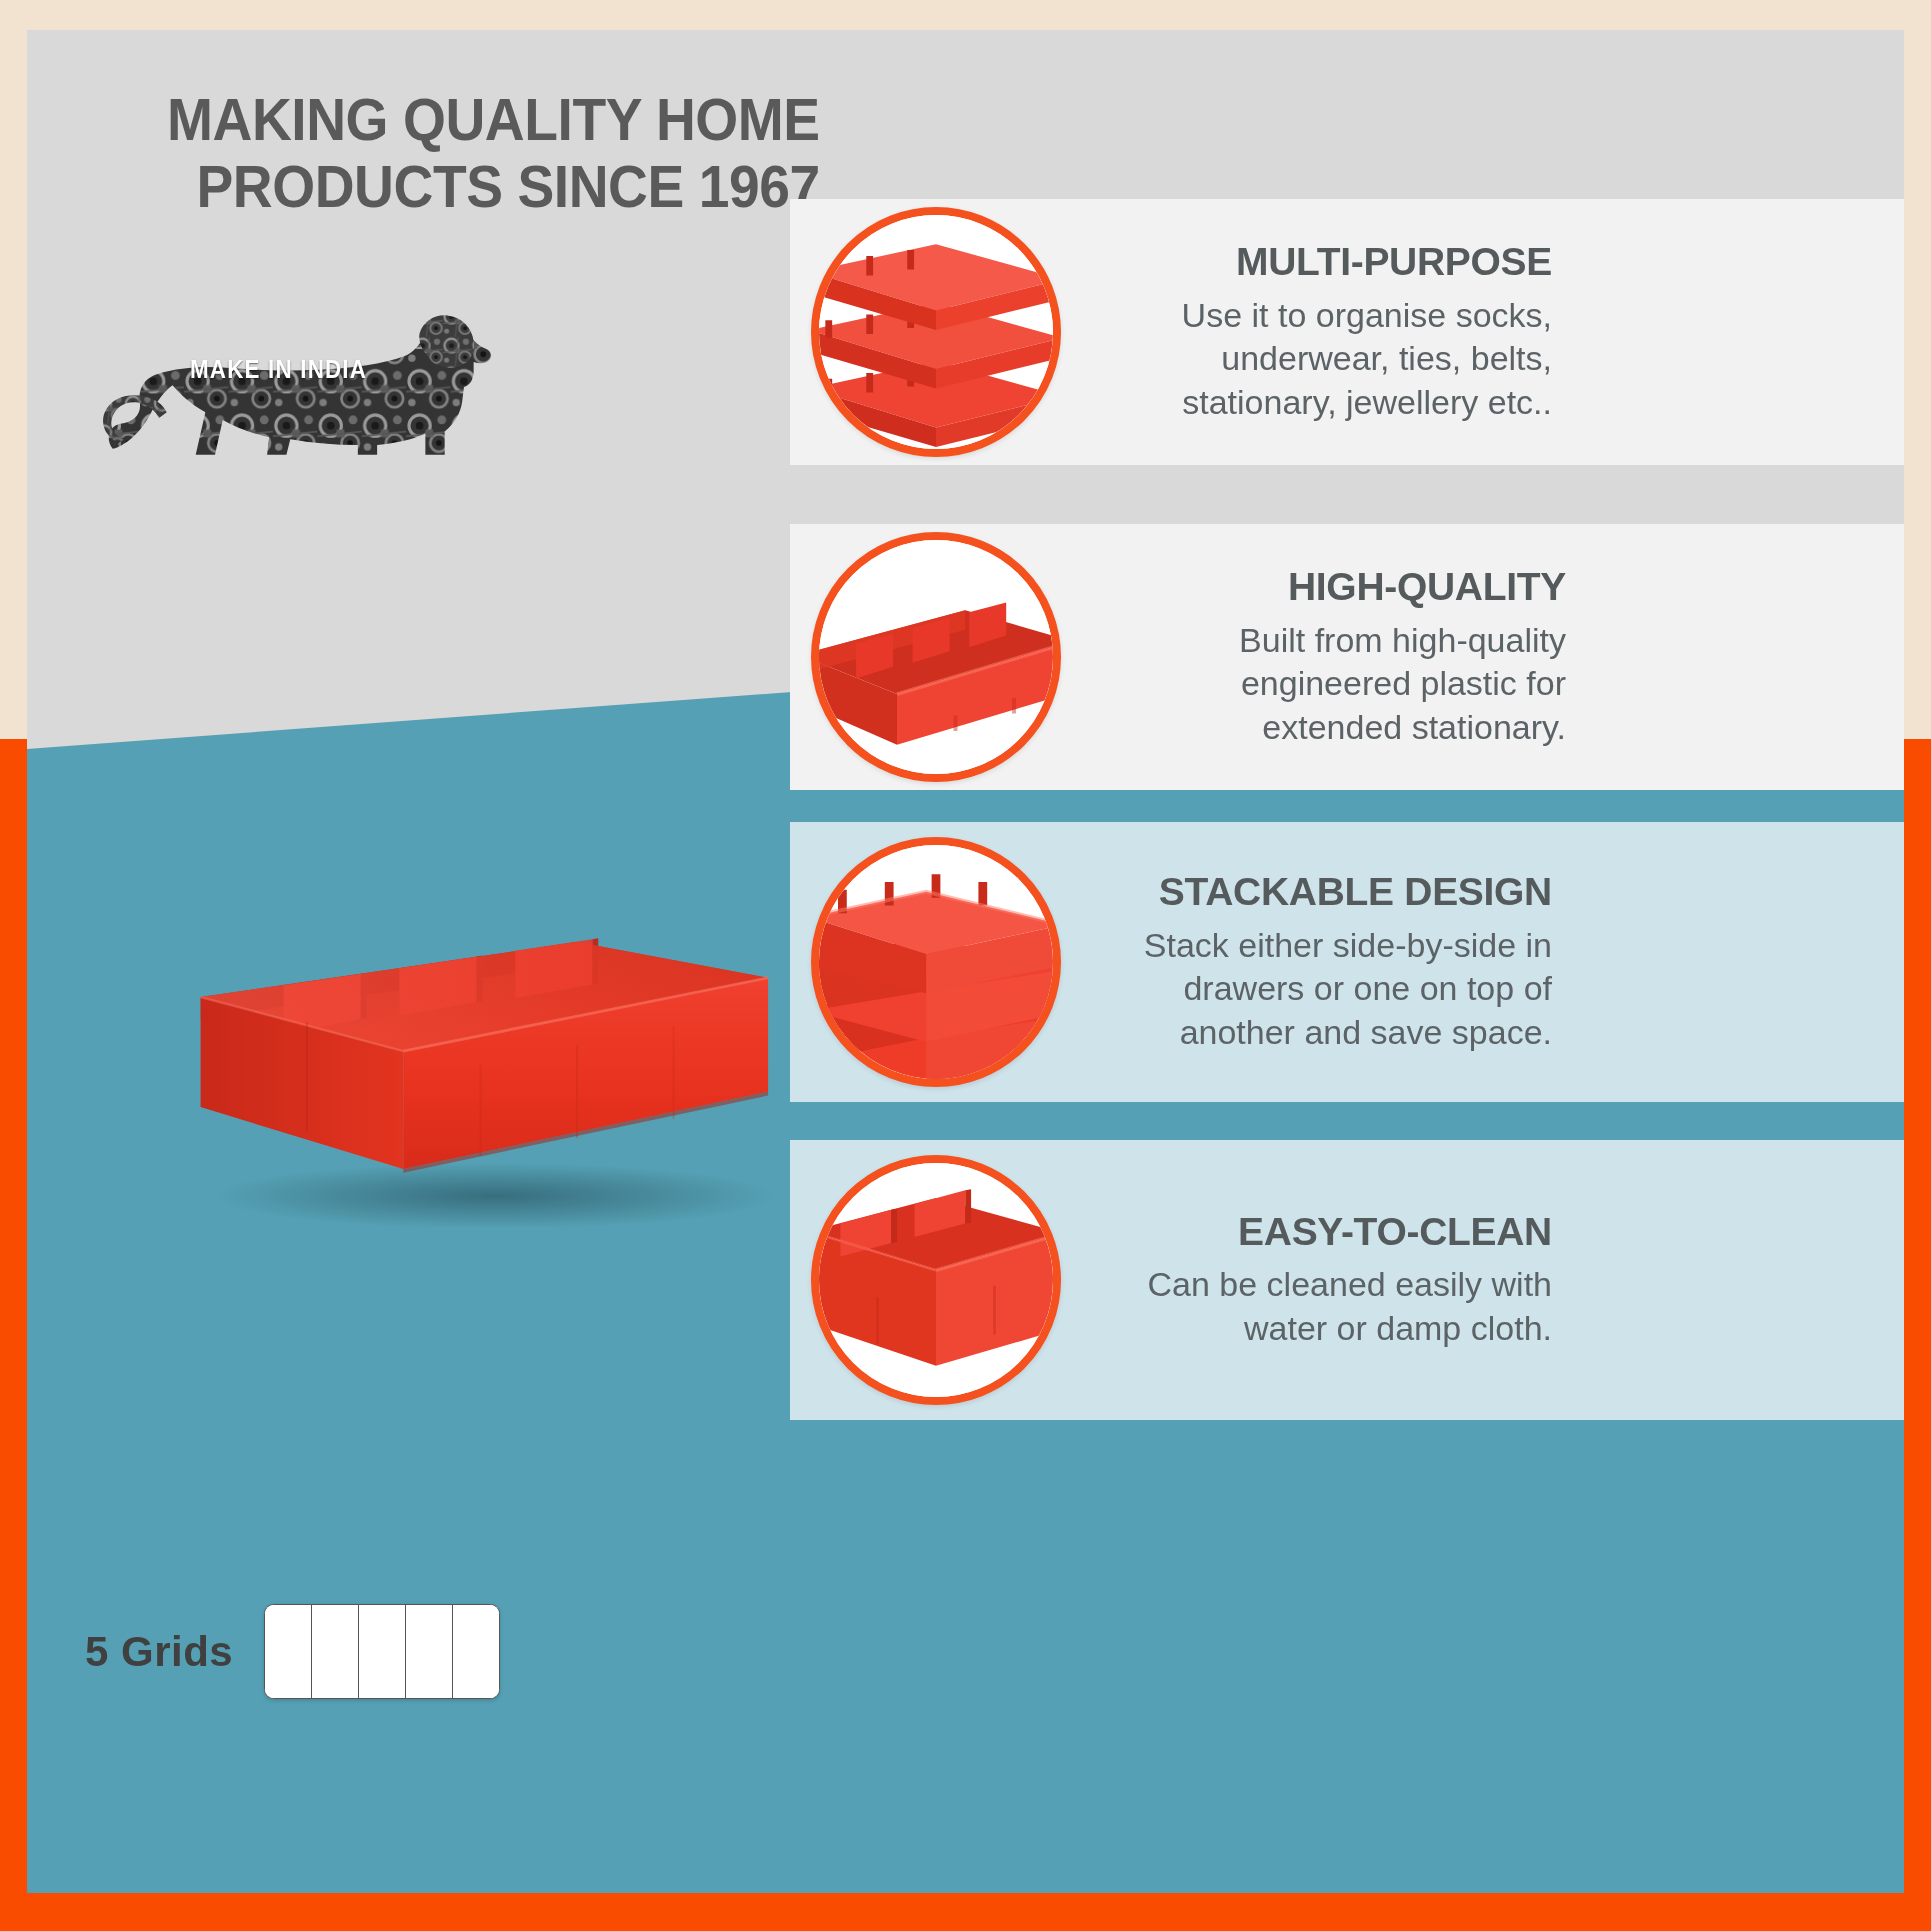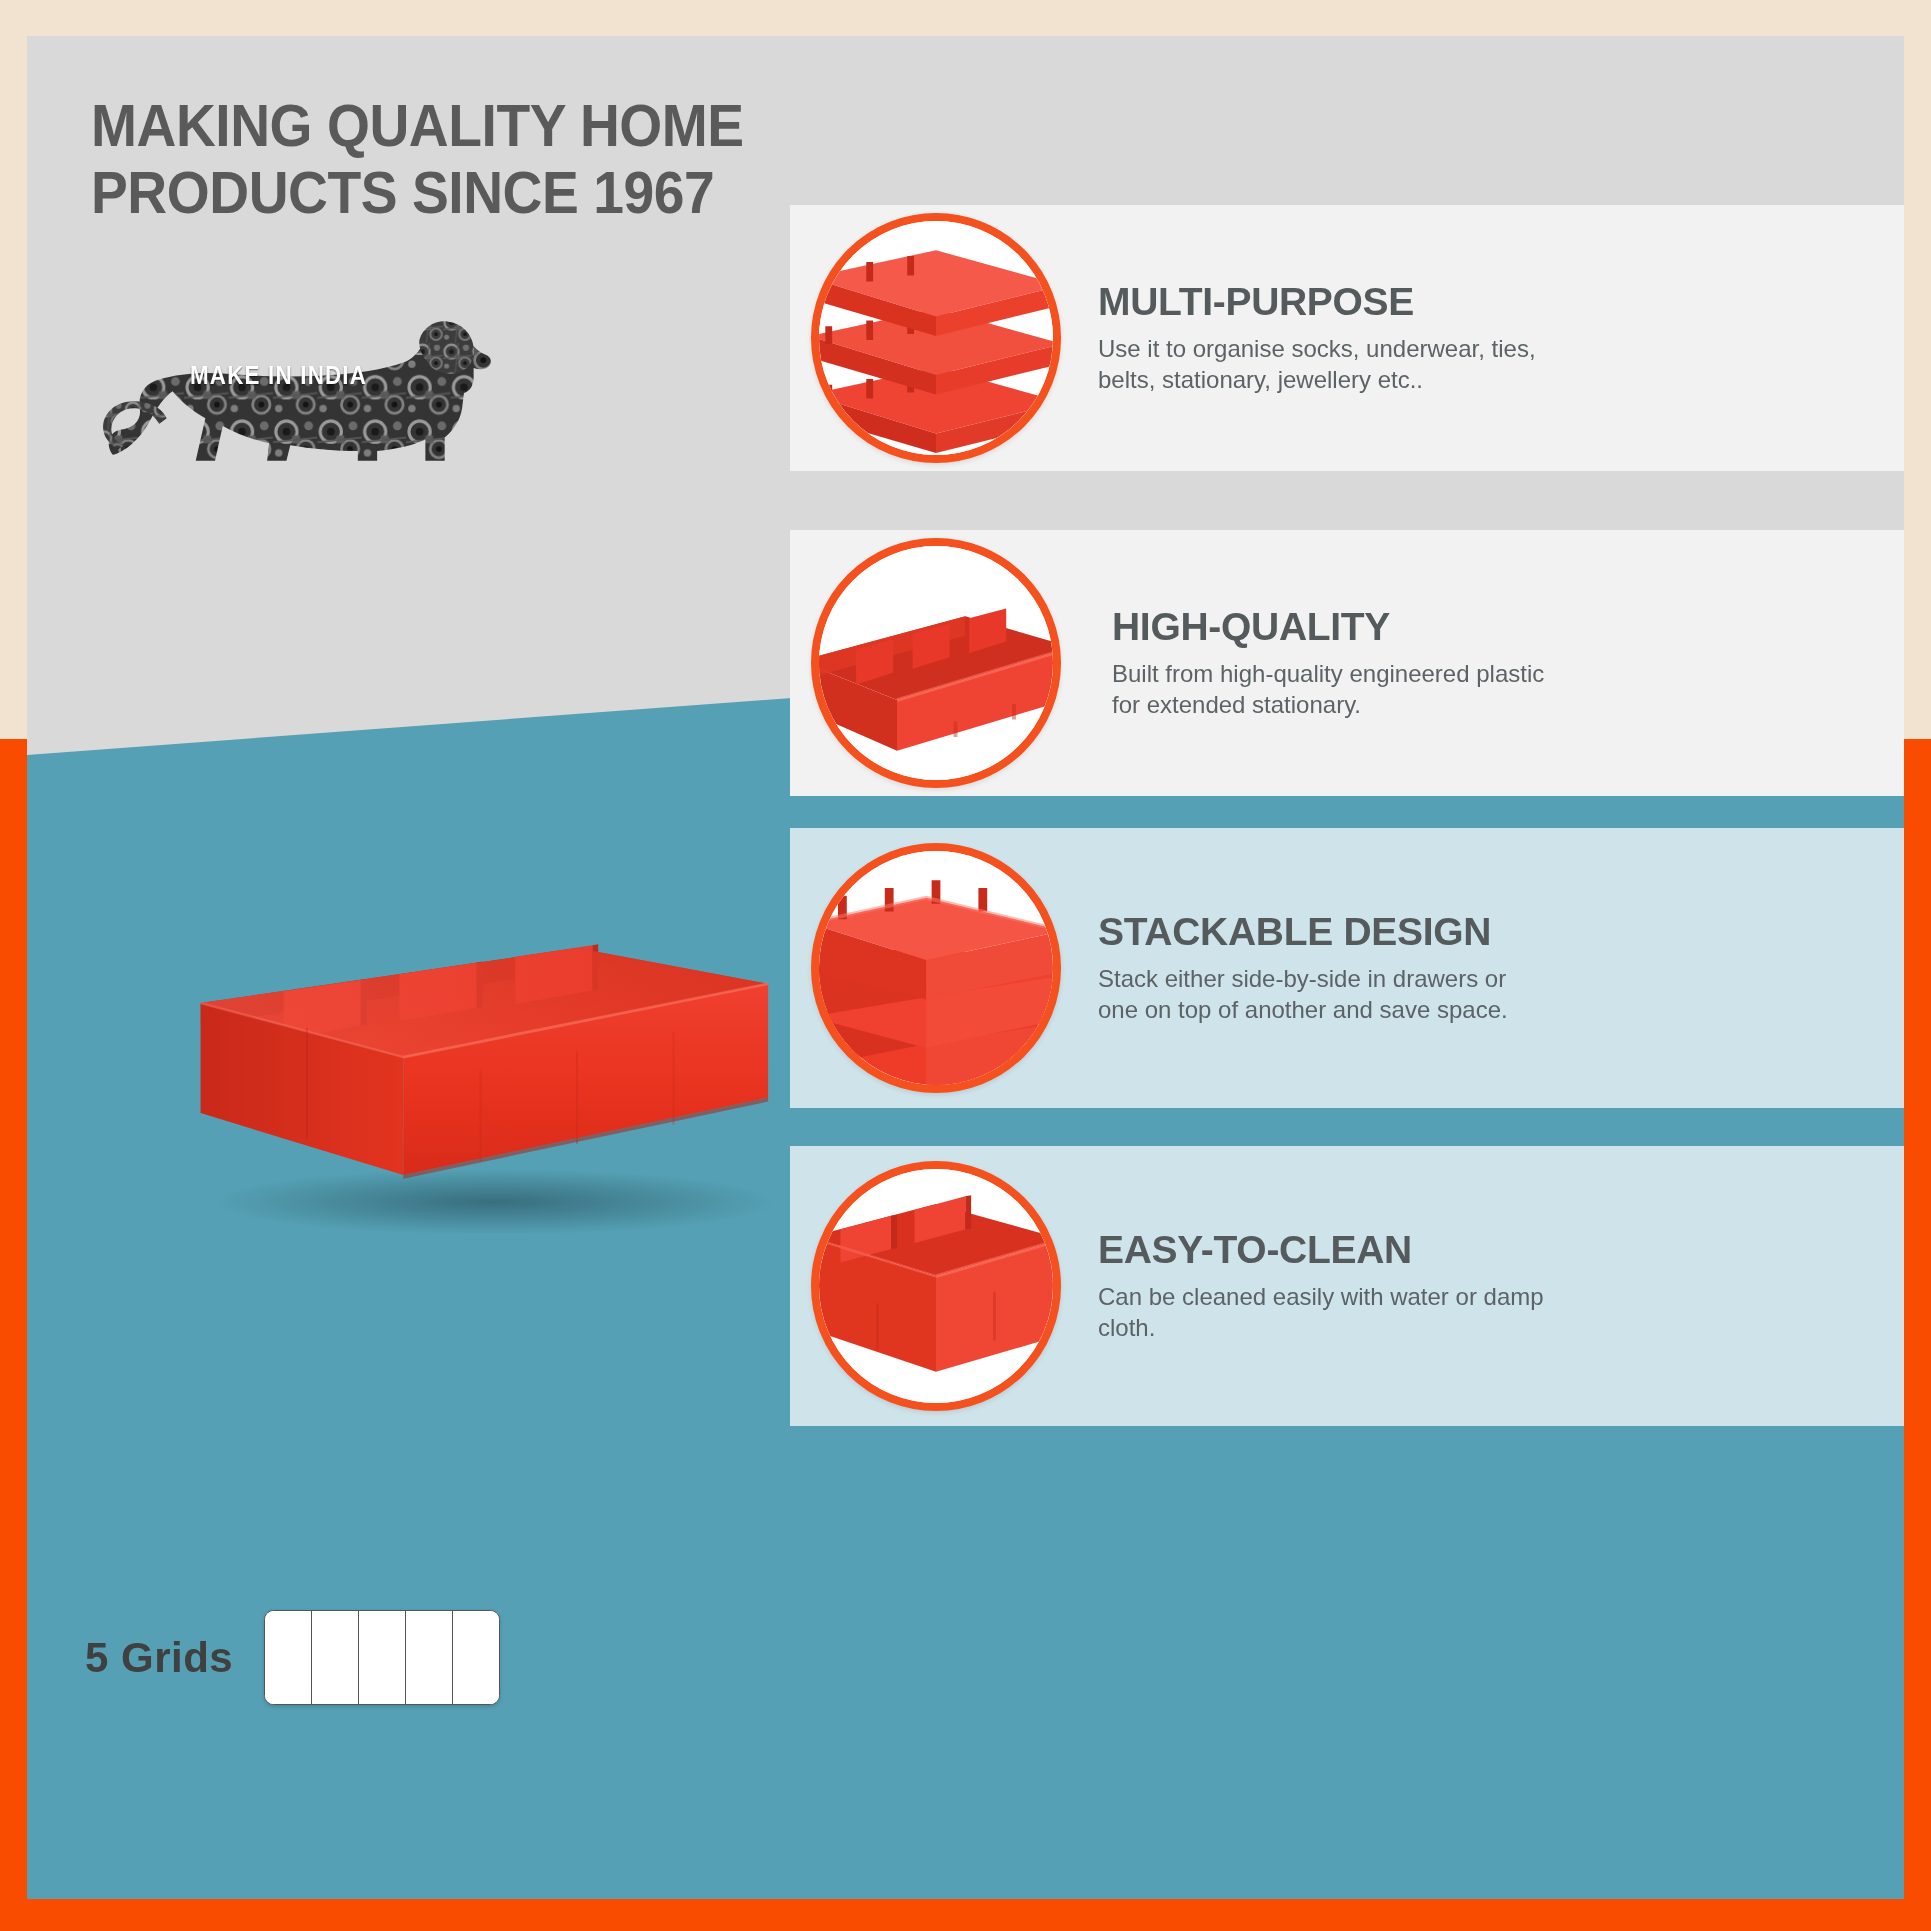--- a/index.html
+++ b/index.html
@@ -21,24 +21,25 @@
   .frame-orange-bottom{
     position:absolute;left:0;bottom:0;width:1931px;height:41px;background:#f94c00;
   }
   .frame-orange-right{
     position:absolute;right:0;top:739px;width:39px;bottom:0;background:#f94c00;
   }
 
   
   #canvas{
     position:absolute;
-    left:27px;top:36px;
+    left:27px;top:30px;
     width:1877px;height:1863px;
     overflow:hidden;
     background:#d9d9d9;
+    text-align:right;
   }
 
   
   .bg-gray{position:absolute;inset:0;background:#d9d9d9;}
 
   
   .bg-teal{
     position:absolute;left:0;top:0;width:100%;height:100%;
     background:#55a0b4;
     clip-path:polygon(0 719px, 1877px 579px, 1877px 1863px, 0 1863px);
@@ -131,21 +132,21 @@
     margin-left:37px;
     width:454px;
   }
   .card .title{
     font-size:39px;font-weight:bold;color:#555b5d;
     letter-spacing:-0.3px;
     margin-bottom:9.7px;
     white-space:nowrap;
   }
   .card .desc{
-    font-size:24px;line-height:1.28;color:#5c6366;
+    font-size:34px;line-height:1.28;color:#5c6366;
   }
 
   
   #card-1{top:169px;height:266px;}
   #card-1 .band{background:#f2f2f2;}
   #card-2{top:494px;height:266px;gap:14px;}
   #card-2 .band{background:#f2f2f2;}
   #card-3{top:792px;height:280px;}
   #card-3 .band{background:#cfe3ea;}
   #card-4{top:1110px;height:280px;}

